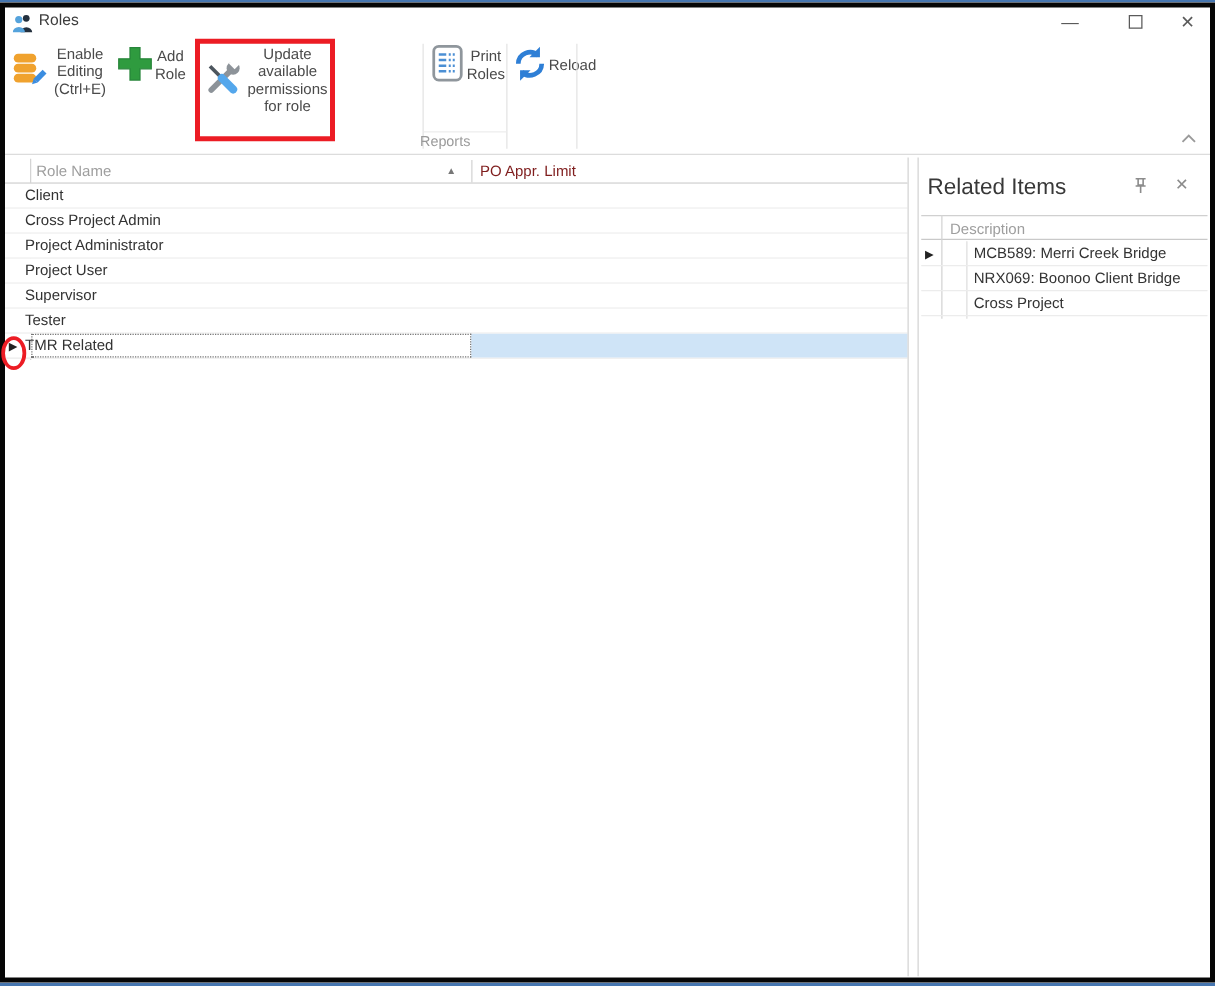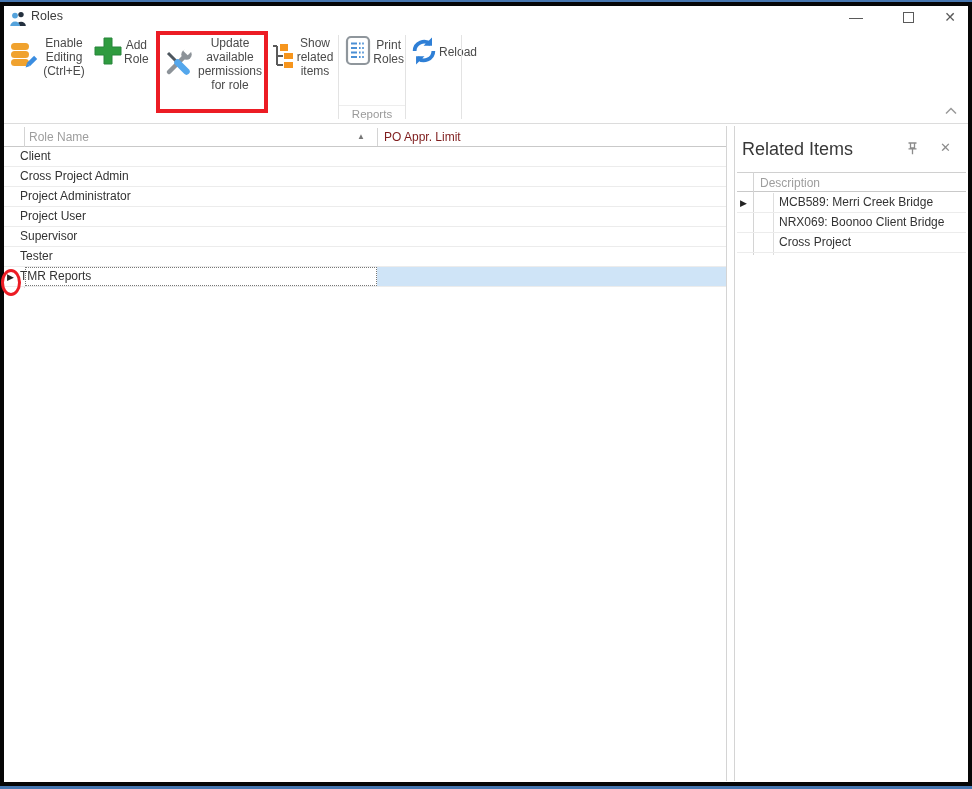--- a/index.html
+++ b/index.html
@@ -20,21 +20,21 @@
   .win-max { left:894px; }
   .win-max .box { width:11px; height:11px; border:1.4px solid #5a5a5a; display:block; }
   .win-close { left:936px; font-size:14px; }
 
   
   .tb-btn { position:absolute; top:34px; display:flex; flex-direction:row; align-items:center; cursor:default; }
   .tb-icon { width:34px; height:34px; display:flex; align-items:center; justify-content:center; }
   .tb-label { margin-top:2px; font-size:12px; line-height:14px; color:#4a4a4a; white-space:pre-line; text-align:center; }
   .tb-sep { position:absolute; top:35px; width:1px; height:84px; background:#e3e3e3; }
   .group-line { position:absolute; left:339px; top:105px; width:66px; height:1px; background:#ededed; }
-  .group-caption { position:absolute; left:336px; top:108px; width:72px; text-align:center; font-size:11.5px; color:#9a9a9a; }
+  .group-caption { position:absolute; left:336px; top:108px; width:72px; text-align:left; font-size:11.5px; color:#9a9a9a; }
   .toolbar-border { position:absolute; left:4px; top:123px; width:964px; height:1px; background:#dcdcdc; }
   .ribbon-chevron { position:absolute; left:944px; top:104px; width:16px; height:12px; cursor:default; }
 
   
   .grid-header { position:absolute; left:4px; top:127px; width:722px; height:20px; border-bottom:1px solid #c9c9c9; background:#fff; }
   .hdr-role { position:absolute; left:25px; top:3px; color:#9e9e9e; }
   .hdr-sort { position:absolute; left:353px; top:5px; font-size:8px; color:#777; }
   .hdr-div { position:absolute; left:373px; top:1px; width:1px; height:18px; background:#d4d4d4; }
   .hdr-po { position:absolute; left:380px; top:3px; color:#7f1d1d; }
   .indicator-vline { position:absolute; left:24px; top:127px; width:1px; height:161px; background:#d4d4d4; }
@@ -124,32 +124,20 @@
         <circle cx="25.5" cy="8.5" r="5.2" fill="#8d9399"></circle>
         <rect x="23.5" y="1.5" width="6.5" height="6.5" fill="#ffffff" transform="rotate(45 26.7 4.7)"></rect>
         <line x1="7" y1="7" x2="17" y2="17" stroke="#4d565e" stroke-width="3"></line>
         <line x1="16.5" y1="16.5" x2="25.5" y2="25.5" stroke="#54a7ec" stroke-width="6.5" stroke-linecap="round"></line>
       </svg>
     </span>
     <span class="tb-label">Update available
 permissions for role</span>
   </div>
 
-  <div class="tb-btn" style="left:269px; width:66px;">
-    <span class="tb-icon">
-      <svg width="26" height="28" viewBox="0 0 26 28">
-        <path d="M8 4 v19 M4 4 h4 M8 14 h6 M8 23 h6" stroke="#5a5a5a" stroke-width="2" fill="none"></path>
-        <rect x="11" y="2" width="8" height="7" fill="#f6951d"></rect>
-        <rect x="15" y="11" width="9" height="6" fill="#f6951d"></rect>
-        <rect x="15" y="20" width="9" height="6" fill="#f6951d"></rect>
-      </svg>
-    </span>
-    <span class="tb-label">Show related
-items</span>
-  </div>
 
   <div class="tb-sep" style="left:338px;"></div>
 
   <div class="tb-btn" style="left:342px; width:62px;">
     <span class="tb-icon">
       <svg width="30" height="32" viewBox="0 0 30 32">
         <rect x="4" y="2" width="22" height="27" rx="4" fill="#fff" stroke="#8f969c" stroke-width="2.2"></rect>
         <g stroke="#4b8fd4" stroke-width="2">
           <line x1="8" y1="8.5" x2="14" y2="8.5"></line>
             <line x1="16" y1="8.5" x2="22" y2="8.5" stroke-dasharray="1.6,1.6"></line>
@@ -204,21 +192,21 @@
     <div class="grid-row"><span class="cell-name">Client</span></div>
     <div class="grid-row"><span class="cell-name">Cross Project Admin</span></div>
     <div class="grid-row"><span class="cell-name">Project Administrator</span></div>
     <div class="grid-row"><span class="cell-name">Project User</span></div>
     <div class="grid-row"><span class="cell-name">Supervisor</span></div>
     <div class="grid-row"><span class="cell-name">Tester</span></div>
     <div class="grid-row">
       <span class="sel-blue"></span>
       <span class="focus-rect"></span>
       <span class="row-arrow">▶</span>
-      <span class="cell-name">TMR Reports</span>
+      <span class="cell-name">TMR Related</span>
     </div>
   </div>
 
   <div class="grid-right-edge"></div>
   <div class="panel-left-edge"></div>
 
   <span class="rel-title">Related Items</span>
   <span class="rel-pin">
     <svg width="13" height="15" viewBox="0 0 13 15">
       <path d="M2.5 2 h8 M4.5 2 v5 h4 v-5 M2.5 7.8 h8 M6.5 7.8 v5.5" stroke="#8c8c8c" stroke-width="1.3" fill="none"></path>

